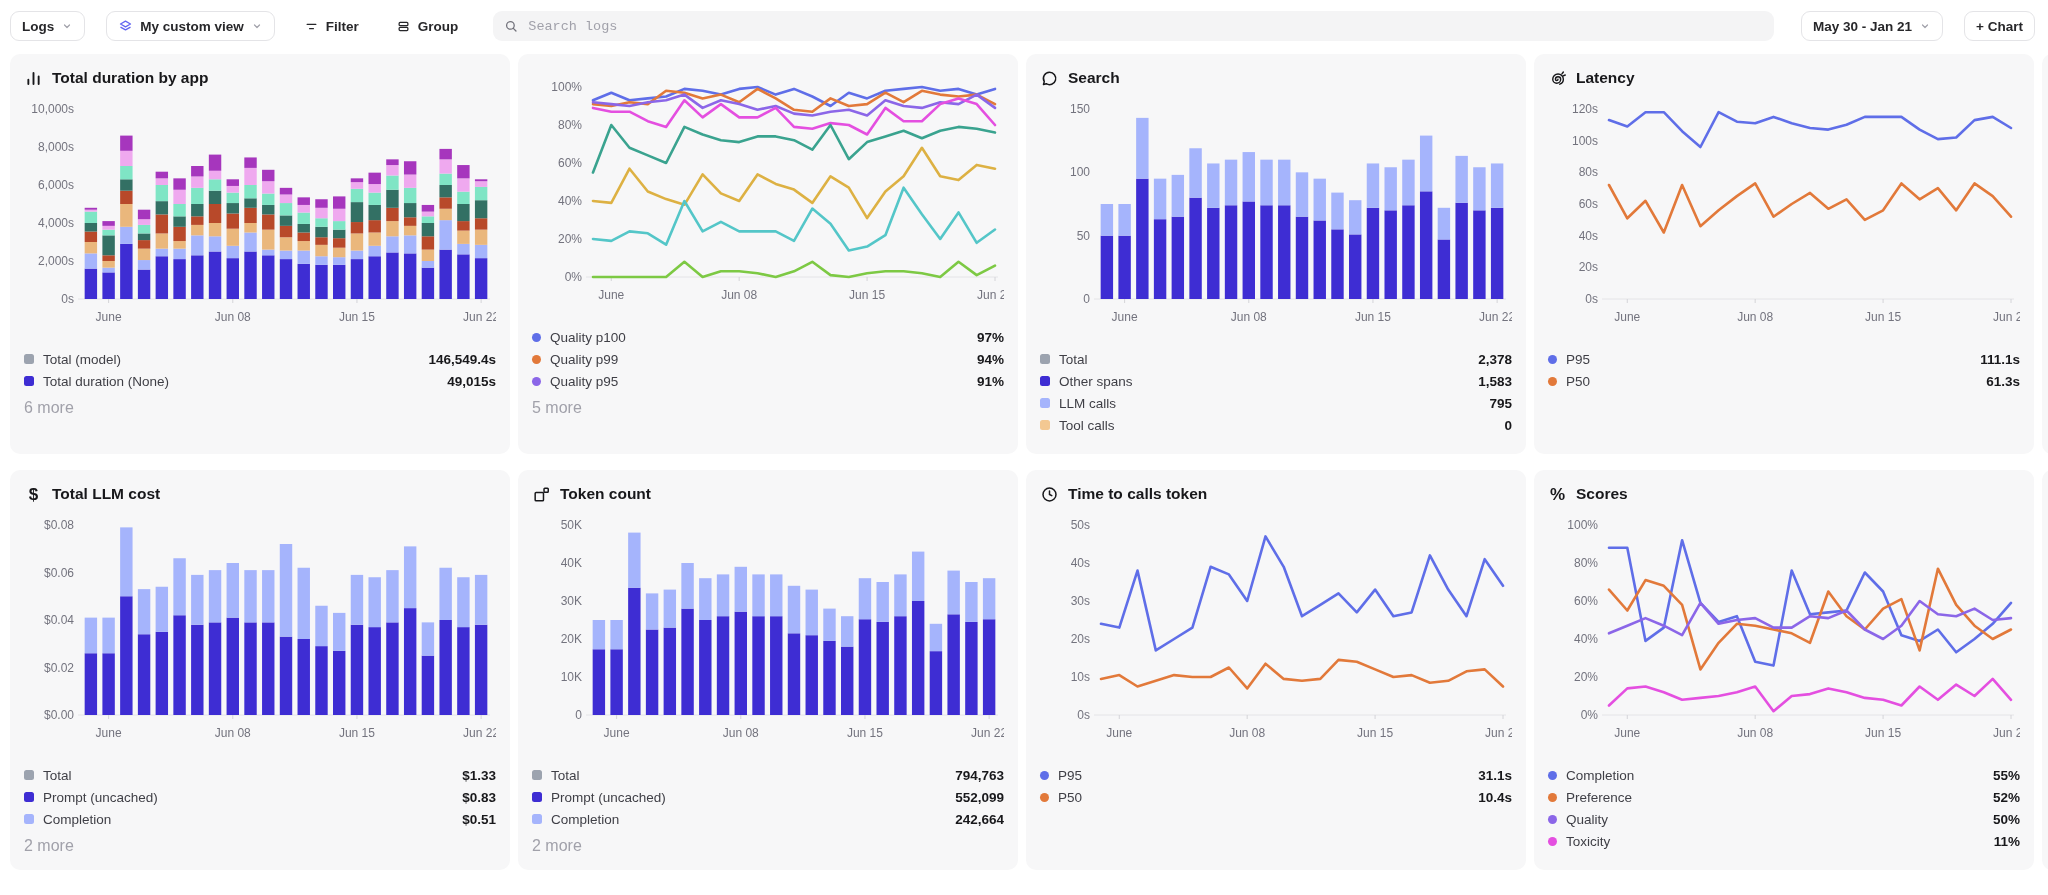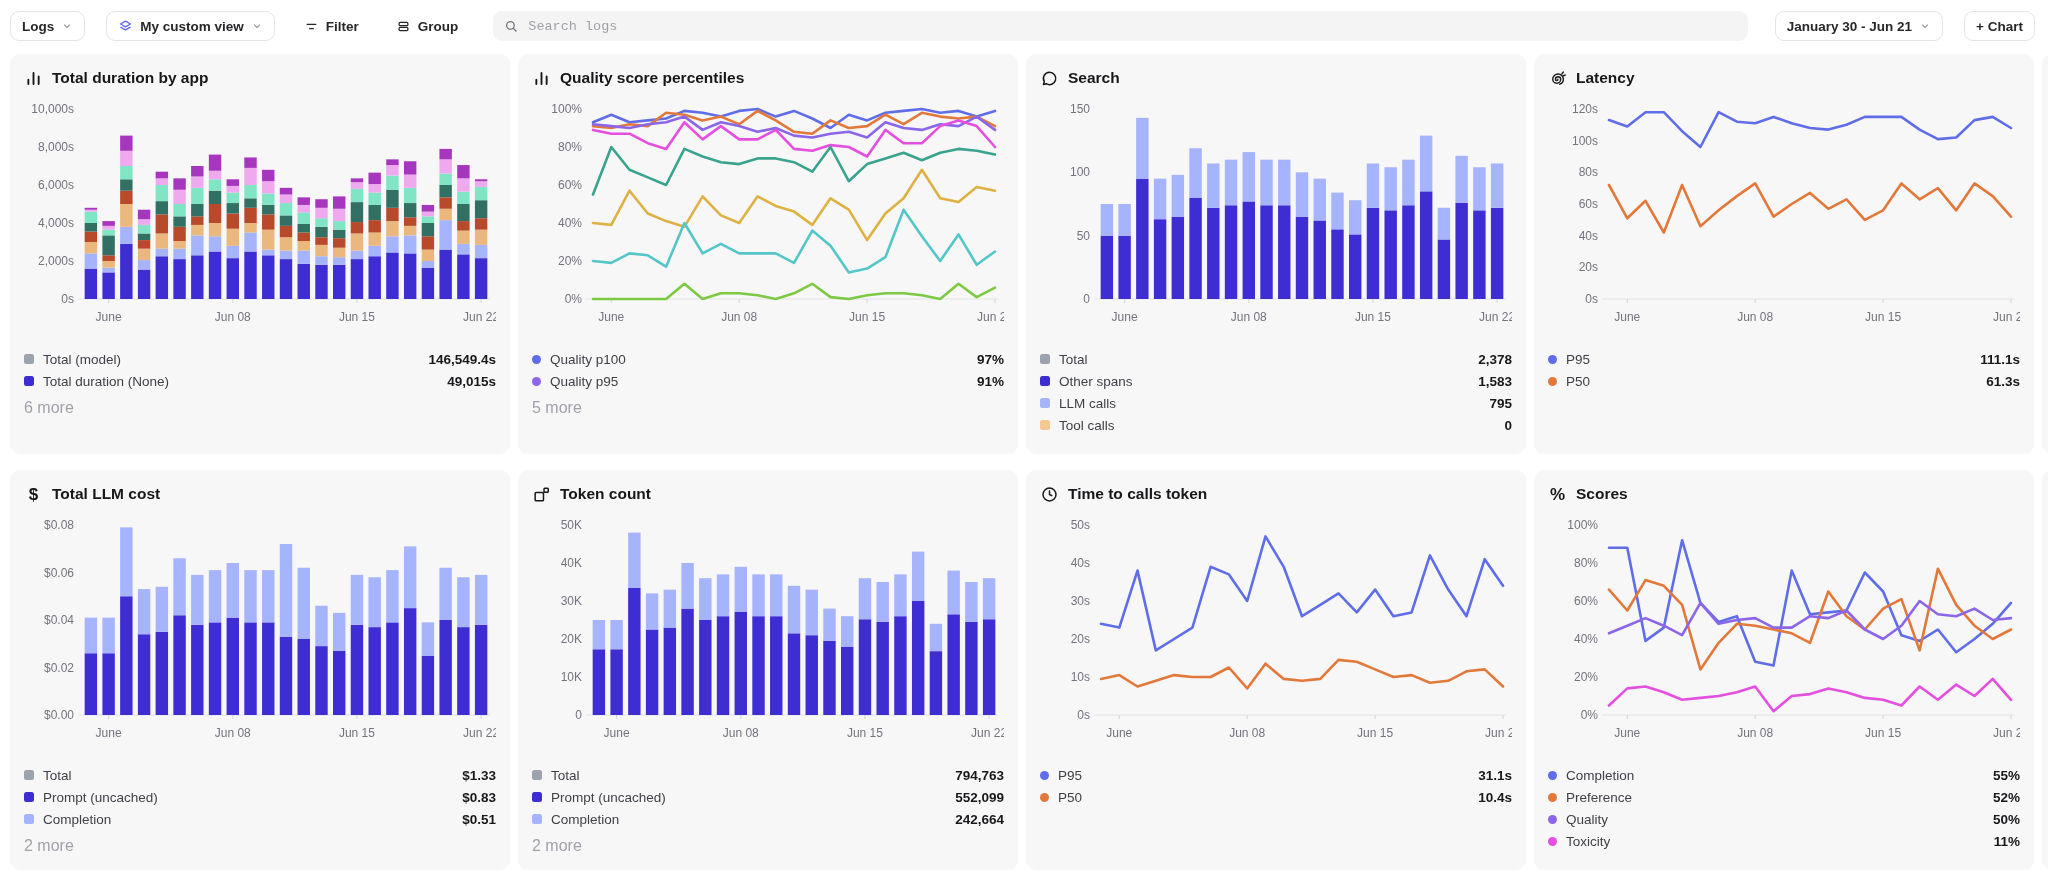--- a/index.html
+++ b/index.html
@@ -84,21 +84,21 @@
     <span>Group</span>
   </button>
   <div class="search">
     <svg viewBox="0 0 24 24" fill="none" stroke="currentColor" stroke-width="2.2" stroke-linecap="round">
         <circle cx="11" cy="11" r="6.5"></circle>
         <path d="M16 16l4.5 4.5"></path>
       </svg>
     <input placeholder="Search logs" style="">
   </div>
   <button class="btn">
-    <span>January 30 - Jun 21</span>
+    <span>May 30 - Jan 21</span>
     <span class="chev">
       <svg viewBox="0 0 24 24" fill="none" stroke="currentColor" stroke-width="2.4" stroke-linecap="round" stroke-linejoin="round">
           <path d="M7 10l5 5 5-5"></path>
         </svg>
     </span>
   </button>
   <button class="btn">
     <span>+ Chart</span>
   </button>
 </div>
@@ -328,28 +328,20 @@
               <span class="mark" style="background: rgb(62, 45, 211);"></span>
               <span>Total duration (None)</span>
             </span>
             <span class="lval">49,015s</span>
           </div>
           <div class="more">6 more</div>
         </div>
   </div>
 
   <div class="card">
-    <div class="card-title">
-      <span class="icn">
-            <svg viewBox="0 0 24 24" fill="none" stroke="currentColor" stroke-width="2.4" stroke-linecap="round">
-              <path d="M5.5 13.5v5.5M12 5v14M18.5 9.5V19"></path>
-            </svg>
-          </span>
-      <span class="tlabel">Quality score percentiles</span>
-    </div>
     <svg class="chart" viewBox="0 0 472 252">
           <text x="50" y="210" text-anchor="end" class="tick">0%</text>
           <text x="50" y="172" text-anchor="end" class="tick">20%</text>
           <text x="50" y="134" text-anchor="end" class="tick">40%</text>
           <text x="50" y="96" text-anchor="end" class="tick">60%</text>
           <text x="50" y="58" text-anchor="end" class="tick">80%</text>
           <text x="50" y="20" text-anchor="end" class="tick">100%</text>
           <line x1="54" y1="206" x2="466" y2="206" stroke="#e4e4e7" stroke-width="1"></line>
           <line x1="79.27272727272728" y1="206" x2="79.27272727272728" y2="210" stroke="#d4d4d8" stroke-width="1"></line>
           <text x="79.27272727272728" y="228" text-anchor="middle" class="tick">June</text>
@@ -368,20 +360,27 @@
           <polyline points="61.0,168.0 79.3,169.9 97.5,160.4 115.8,162.3 134.1,173.7 152.4,130.0 170.6,160.4 188.9,150.9 207.2,160.4 225.5,160.4 243.7,160.4 262.0,169.9 280.3,137.6 298.5,152.8 316.8,179.4 335.1,175.6 353.4,164.2 371.6,116.7 389.9,143.3 408.2,168.0 426.5,141.4 444.7,171.8 463.0,158.5" fill="none" stroke="#54c6c8" stroke-width="2.6" stroke-linejoin="round" stroke-linecap="round"></polyline>
           <polyline points="61.0,206.0 79.3,206.0 97.5,206.0 115.8,206.0 134.1,206.0 152.4,190.8 170.6,206.0 188.9,200.3 207.2,200.3 225.5,202.2 243.7,206.0 262.0,200.3 280.3,190.8 298.5,204.1 316.8,206.0 335.1,202.2 353.4,200.3 371.6,200.3 389.9,202.2 408.2,206.0 426.5,190.8 444.7,204.1 463.0,194.6" fill="none" stroke="#7dc944" stroke-width="2.6" stroke-linejoin="round" stroke-linecap="round"></polyline>
         </svg>
     <div class="legend">
           <div class="lrow">
             <span class="lleft">
               <span class="mark dot" style="background: rgb(95, 110, 232);"></span>
               <span>Quality p100</span>
             </span>
             <span class="lval">97%</span>
+          </div>
+          <div class="lrow">
+            <span class="lleft">
+              <span class="mark dot" style="background: rgb(226, 121, 58);"></span>
+              <span>Quality p99</span>
+            </span>
+            <span class="lval">94%</span>
           </div>
           <div class="lrow">
             <span class="lleft">
               <span class="mark dot" style="background: rgb(139, 102, 232);"></span>
               <span>Quality p95</span>
             </span>
             <span class="lval">91%</span>
           </div>
           <div class="more">5 more</div>
         </div>

